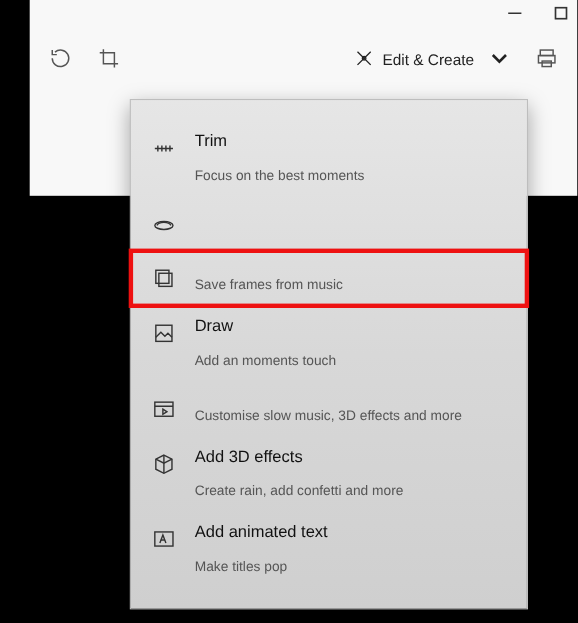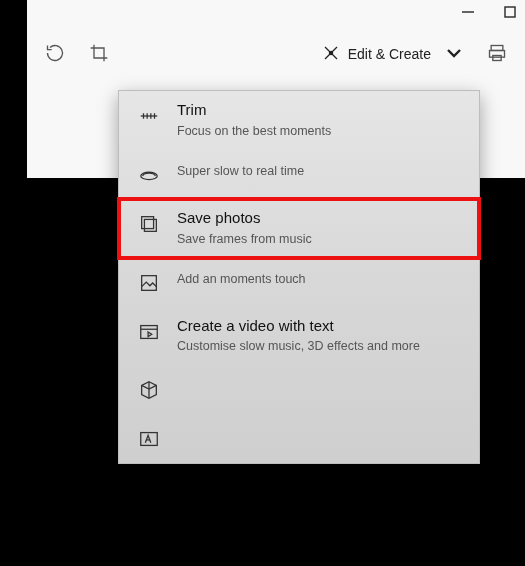--- a/index.html
+++ b/index.html
@@ -47,21 +47,21 @@
 .icon-only svg { width: 20px; height: 20px; }
 .chev { margin-left: 6px; }
 .menu {
   position: absolute;
   top: 90px;
   left: 118px;
   width: 362px;
   background: linear-gradient(180deg, #e6e6e6 0%, #d8d8d8 50%, #cfcfcf 100%);
   border: 1px solid #bdbdbd;
   box-shadow: 0 6px 18px rgba(0,0,0,0.35);
-  padding: 0 0;
+  padding: 19px 0;
 }
 .menu-item {
   display: flex;
   align-items: flex-start;
   gap: 16px;
   padding: 10px 18px 12px 18px;
   cursor: pointer;
 }
 .menu-item .micon {
   width: 24px;
@@ -74,21 +74,21 @@
 }
 .menu-item .micon svg { width: 22px; height: 22px; }
 .menu-item .txt .title {
   font-size: 15px;
   color: #111;
   line-height: 1.25;
 }
 .menu-item .txt .sub {
   font-size: 12.5px;
   color: #555;
-  margin-top: 4px;
+  margin-top: 14px;
 }
 .highlight {
   outline: 4px solid #e11;
   outline-offset: -2px;
 }
 </style>
 </head>
 <body>
 
 <div class="top-area">
@@ -173,76 +173,82 @@
   </div>
 
   <div class="menu-item">
     <div class="micon">
       <svg viewBox="0 0 24 24" fill="none" stroke="#333" stroke-width="1.4">
         <ellipse cx="12" cy="13" rx="9" ry="4"></ellipse>
           <path d="M5 13c2-4 12-4 14 0"></path>
       </svg>
     </div>
     <div class="txt">
-      <div class="sub">Super slow to real time</div>
     </div>
   </div>
 
   <div class="menu-item highlight">
     <div class="micon">
       <svg viewBox="0 0 24 24" fill="none" stroke="#333" stroke-width="1.4">
         <rect x="7" y="7" width="13" height="13"></rect>
           <rect x="4" y="4" width="13" height="13"></rect>
       </svg>
     </div>
     <div class="txt">
-      <div class="title">Save photos</div>
       <div class="sub">Save frames from music</div>
     </div>
   </div>
 
   <div class="menu-item">
     <div class="micon">
       <svg viewBox="0 0 24 24" fill="none" stroke="#333" stroke-width="1.4">
         <rect x="4" y="4" width="16" height="16"></rect>
           <path d="M4 16l5-5 4 4 3-3 4 4"></path>
       </svg>
     </div>
     <div class="txt">
+      <div class="title">Draw</div>
       <div class="sub">Add an moments touch</div>
     </div>
   </div>
 
   <div class="menu-item">
     <div class="micon">
       <svg viewBox="0 0 24 24" fill="none" stroke="#333" stroke-width="1.4">
         <rect x="3" y="5" width="18" height="14"></rect>
           <line x1="3" y1="9" x2="21" y2="9"></line>
           <polygon points="11 12 15 14.5 11 17"></polygon>
       </svg>
     </div>
     <div class="txt">
-      <div class="title">Create a video with text</div>
       <div class="sub">Customise slow music, 3D effects and more</div>
     </div>
   </div>
 
   <div class="menu-item">
     <div class="micon">
       <svg viewBox="0 0 24 24" fill="none" stroke="#333" stroke-width="1.4">
         <path d="M12 3l8 4v10l-8 4-8-4V7z"></path>
           <path d="M12 3v18"></path>
           <path d="M4 7l8 4 8-4"></path>
       </svg>
     </div>
+    <div class="txt">
+      <div class="title">Add 3D effects</div>
+      <div class="sub">Create rain, add confetti and more</div>
+    </div>
   </div>
 
   <div class="menu-item">
     <div class="micon">
       <svg viewBox="0 0 24 24" fill="none" stroke="#333" stroke-width="1.4">
         <rect x="3" y="5" width="18" height="14"></rect>
           <path d="M8 16l3-8 3 8"></path>
           <line x1="9" y1="13" x2="13" y2="13"></line>
       </svg>
     </div>
+    <div class="txt">
+      <div class="title">Add animated text</div>
+      <div class="sub">Make titles pop</div>
+    </div>
   </div>
 
 </div>
 
 </body></html>

